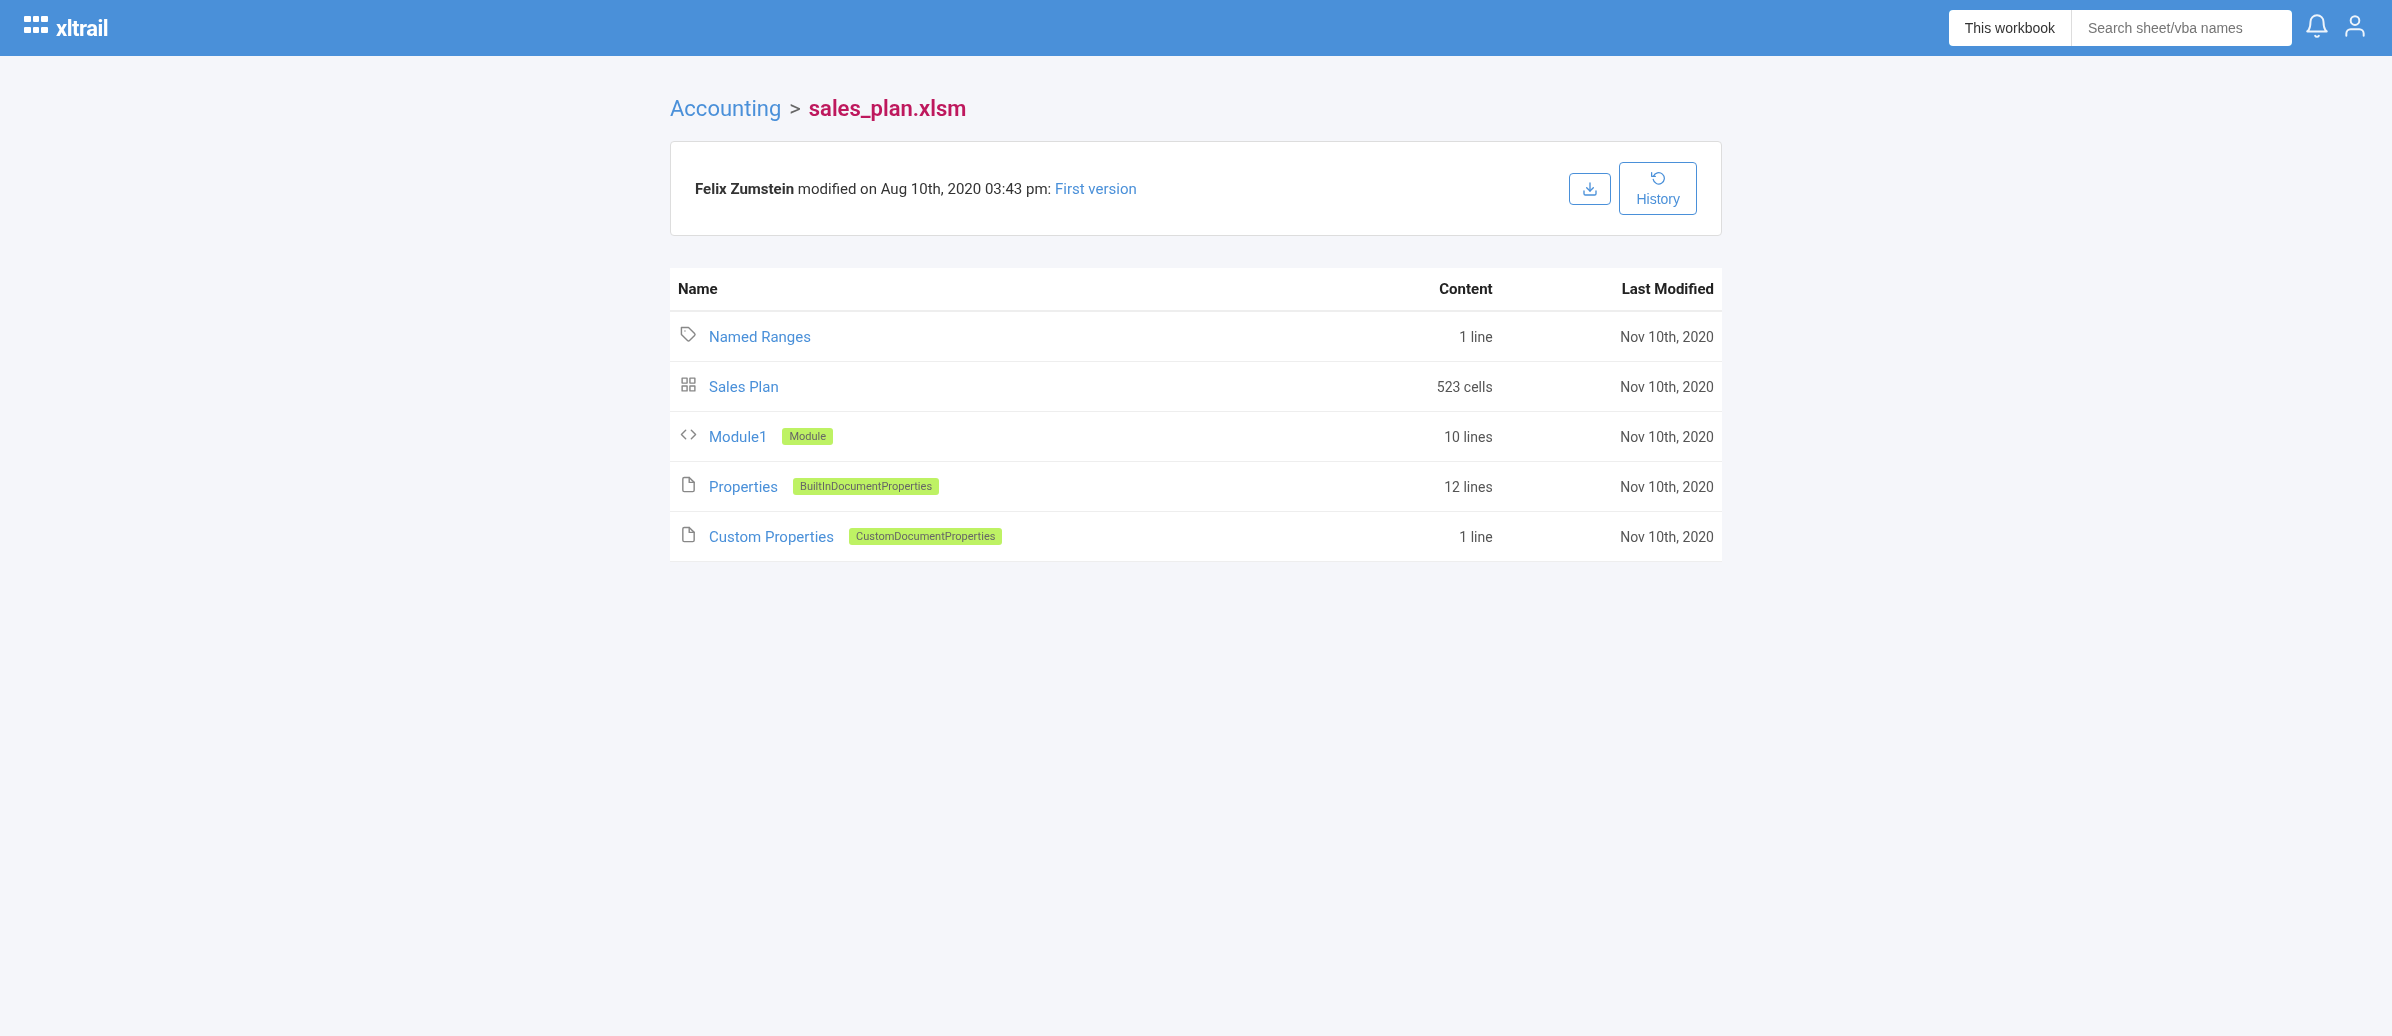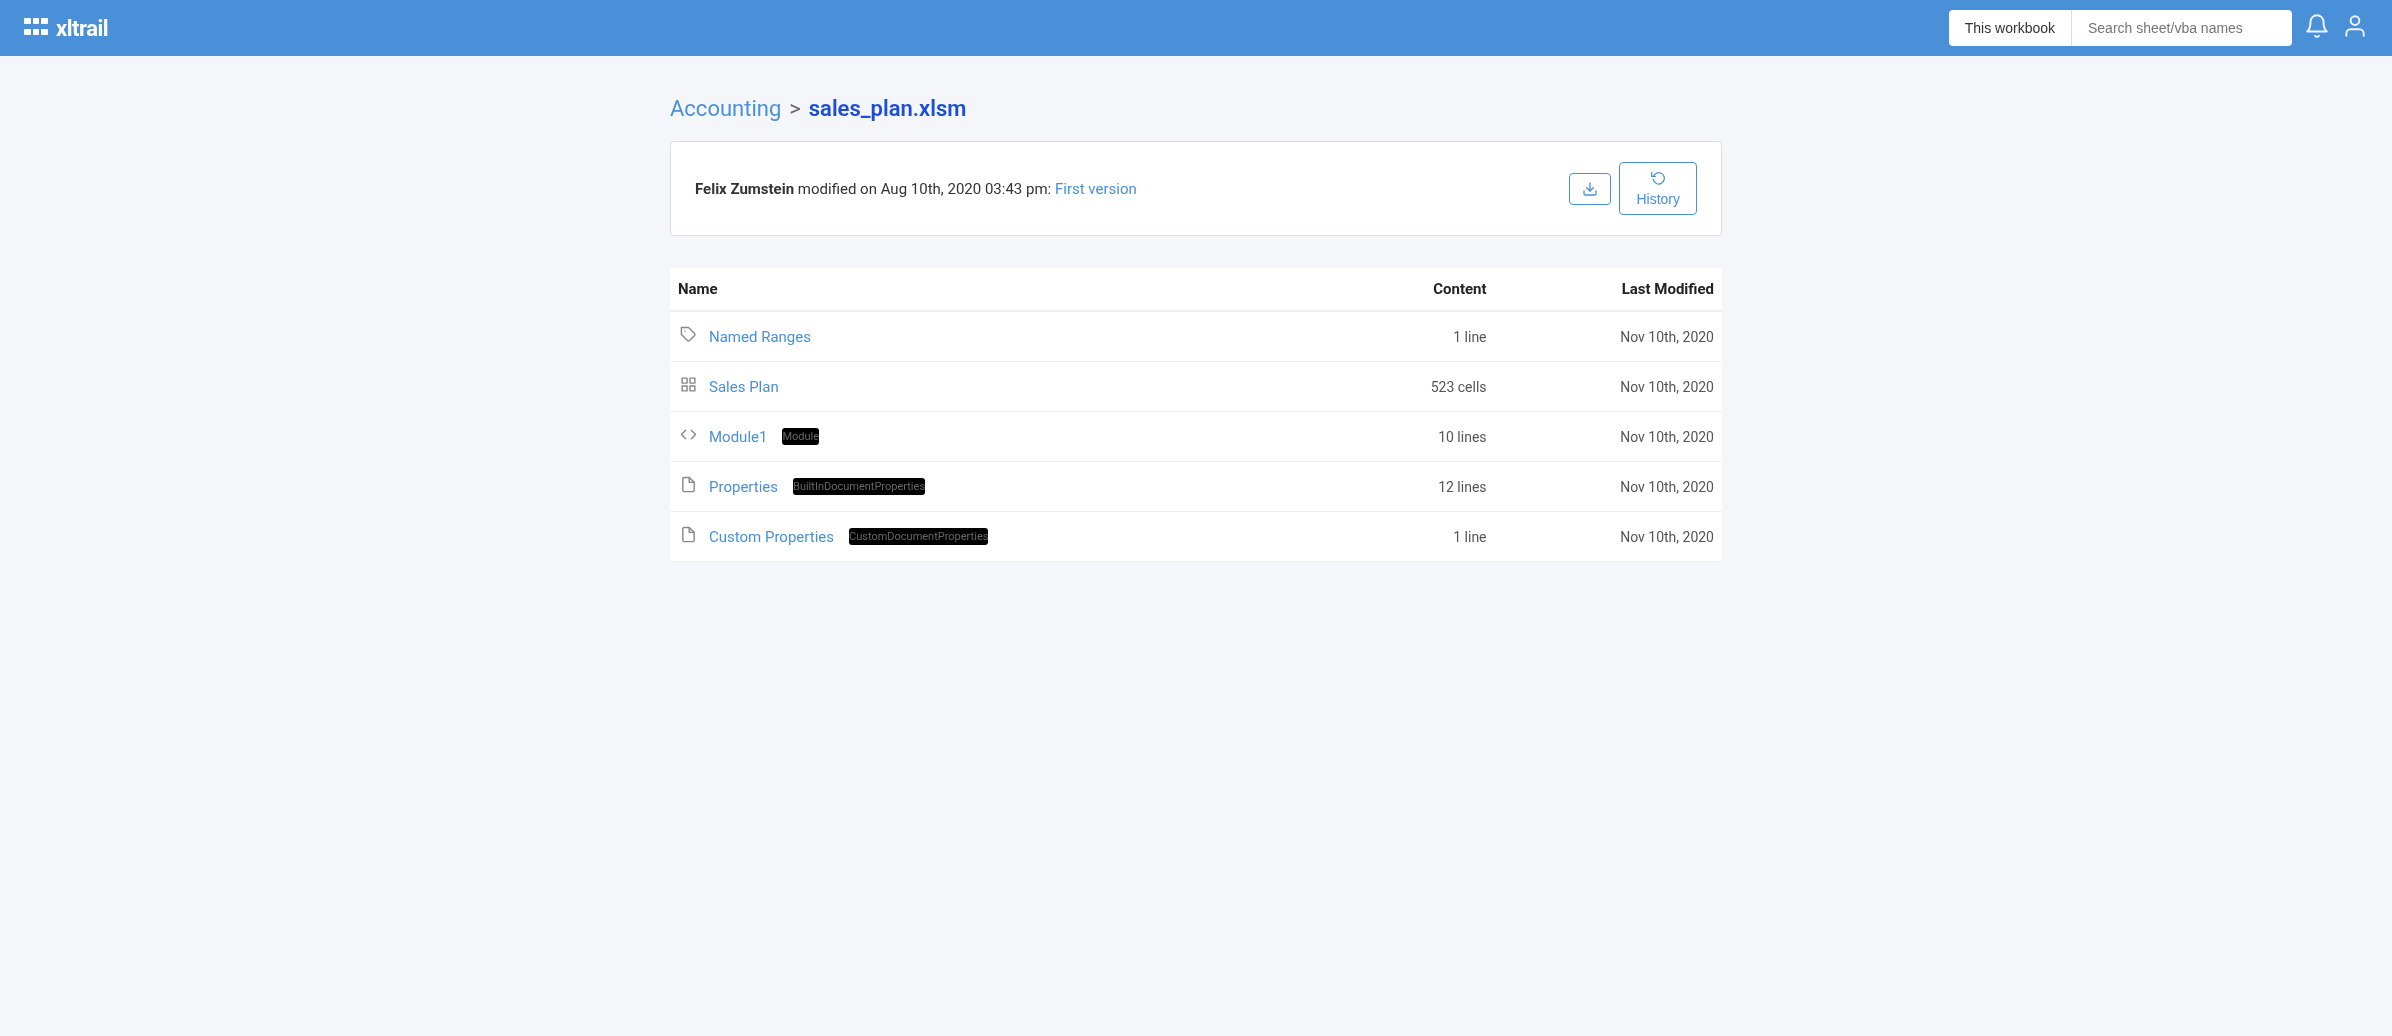--- a/index.html
+++ b/index.html
@@ -9,21 +9,20 @@
     .header {
       background: #4a90d9;
       height: 56px;
       display: flex;
       align-items: center;
       padding: 0 24px;
       justify-content: space-between;
     }
     .logo {
       display: flex;
-      align-items: center;
       gap: 8px;
       color: white;
       font-size: 22px;
       font-weight: bold;
       letter-spacing: -0.5px;
     }
     .logo-icon {
       display: grid;
       grid-template-columns: 1fr 1fr 1fr;
       gap: 2px;
@@ -101,21 +100,21 @@
     .breadcrumb-link {
       color: #4a90d9;
       text-decoration: none;
       font-weight: 400;
     }
     .breadcrumb-separator {
       color: #666;
       font-weight: 400;
     }
     .breadcrumb-current {
-      color: #1d4ed8;
+      color: #be185d;
       font-weight: 600;
     }
 
     
     .drop-zone {
       border: 2px dashed #ccc;
       border-radius: 4px;
       padding: 40px;
       text-align: center;
       color: #999;
@@ -216,24 +215,24 @@
       width: 20px;
       text-align: center;
       flex-shrink: 0;
     }
     .file-link {
       color: #4a90d9;
       text-decoration: none;
       font-size: 15px;
     }
     .file-badge {
-      background: #000000;
+      background: #bef264;
       color: #666;
       font-size: 11px;
-      padding: 2px 0;
+      padding: 2px 7px;
       border-radius: 3px;
       margin-left: 4px;
     }
   </style>
 </head>
 <body>
 
 <header class="header">
   <div class="logo">
     <div class="logo-icon">

